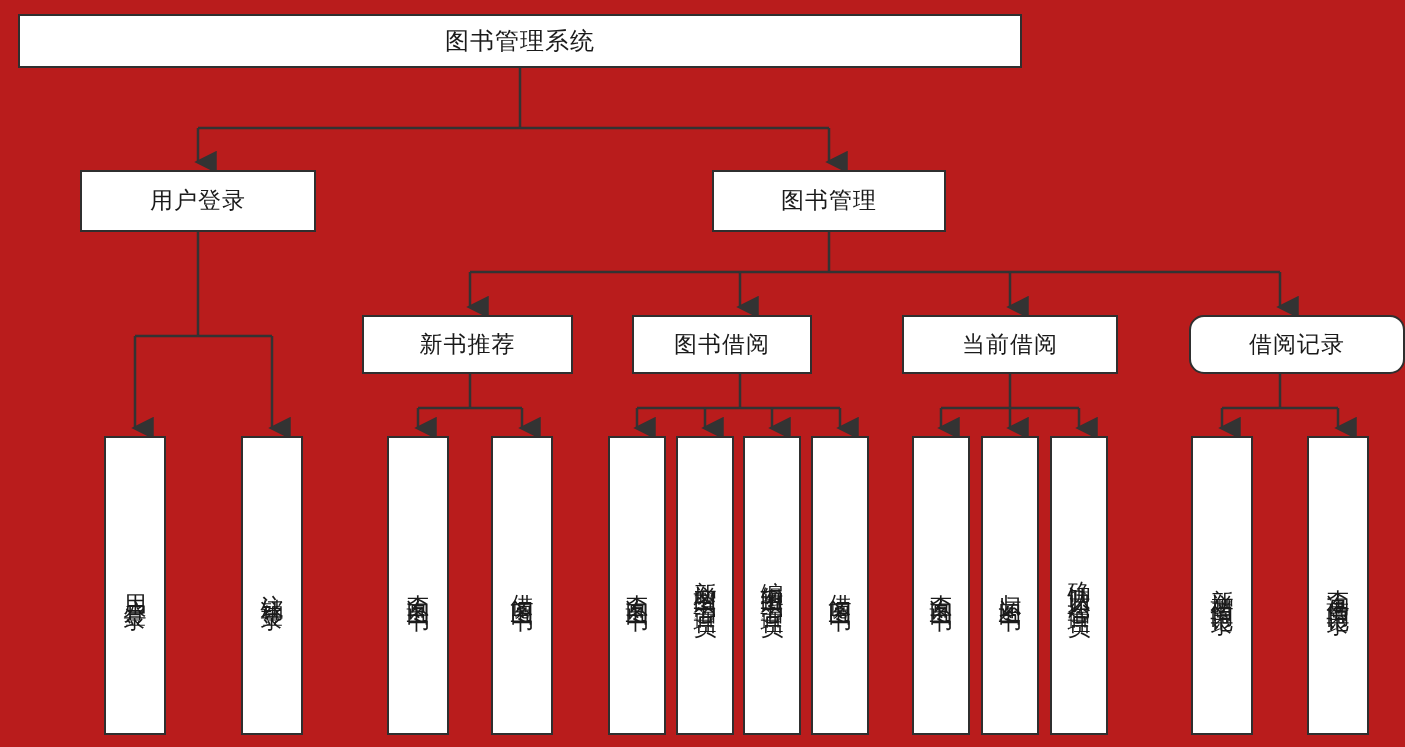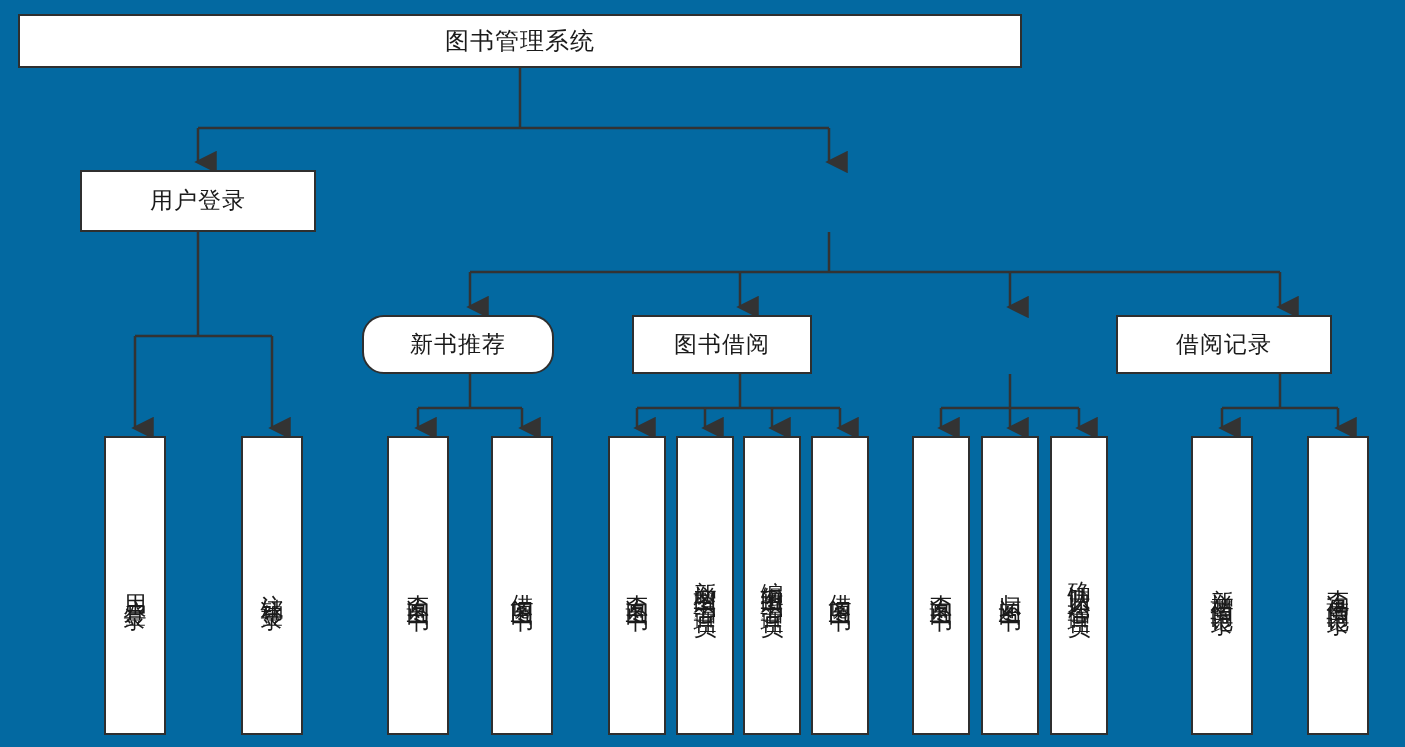--- a/index.html
+++ b/index.html
@@ -8,21 +8,21 @@
     padding: 0;
     background: #ffffff;
   }
   body {
     font-family: "Liberation Sans", "DejaVu Sans", sans-serif;
   }
   #canvas {
     position: relative;
     width: 1405px;
     height: 747px;
-    background: #0369a1;
+    background: #b91c1c;
     overflow: hidden;
   }
   #edges {
     position: absolute;
     left: 0;
     top: 0;
     width: 1405px;
     height: 747px;
     pointer-events: none;
   }
@@ -119,24 +119,26 @@
       <path d="M 1280 374 L 1280 408"></path>
       <path d="M 1222 408 L 1338 408"></path>
       <path d="M 1222 408 L 1222 428" marker-end="url(#arrow)"></path>
       <path d="M 1338 408 L 1338 428" marker-end="url(#arrow)"></path>
     </g>
   </svg>
 
   <div class="node horiz root" style="left:18px; top:14px; width:1004px; height:54px;">图书管理系统</div>
 
   <div class="node horiz" style="left:80px; top:170px; width:236px; height:62px;">用户登录</div>
+  <div class="node horiz" style="left:712px; top:170px; width:234px; height:62px;">图书管理</div>
 
-  <div class="node horiz" style="left:362px; top:315px; width:192px; height:59px;border-radius:22px;">新书推荐</div>
+  <div class="node horiz" style="left:362px; top:315px; width:211px; height:59px;">新书推荐</div>
   <div class="node horiz" style="left:632px; top:315px; width:180px; height:59px;">图书借阅</div>
-  <div class="node horiz" style="left:1116px; top:315px; width:216px; height:59px;">借阅记录</div>
+  <div class="node horiz" style="left:902px; top:315px; width:216px; height:59px;">当前借阅</div>
+  <div class="node horiz" style="left:1189px; top:315px; width:216px; height:59px;border-radius:15px;">借阅记录</div>
 
   <div class="node leaf" style="left:104px; top:436px; width:62px; height:299px;">用户登录</div>
   <div class="node leaf" style="left:241px; top:436px; width:62px; height:299px;">注销登录</div>
 
   <div class="node leaf" style="left:387px; top:436px; width:62px; height:299px;">查询图书</div>
   <div class="node leaf" style="left:491px; top:436px; width:62px; height:299px;">借阅图书</div>
 
   <div class="node leaf" style="left:608px; top:436px; width:58px; height:299px;">查询图书</div>
   <div class="node leaf" style="left:676px; top:436px; width:58px; height:299px;">新增图书（管理员）</div>
   <div class="node leaf" style="left:743px; top:436px; width:58px; height:299px;">编辑图书（管理员）</div>

